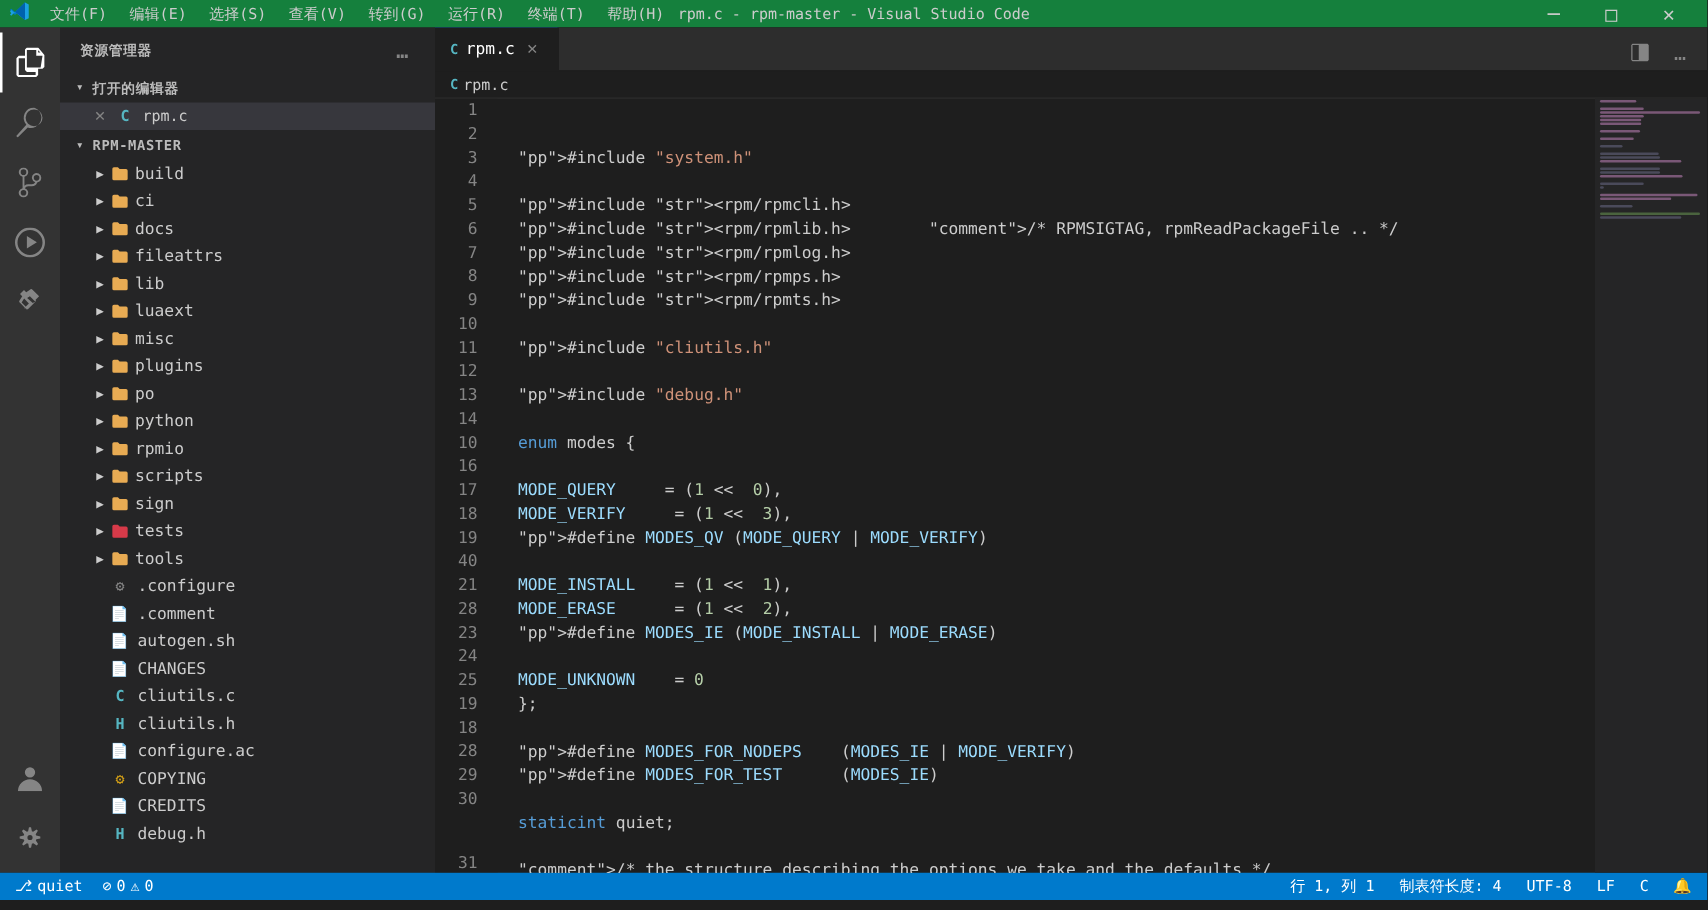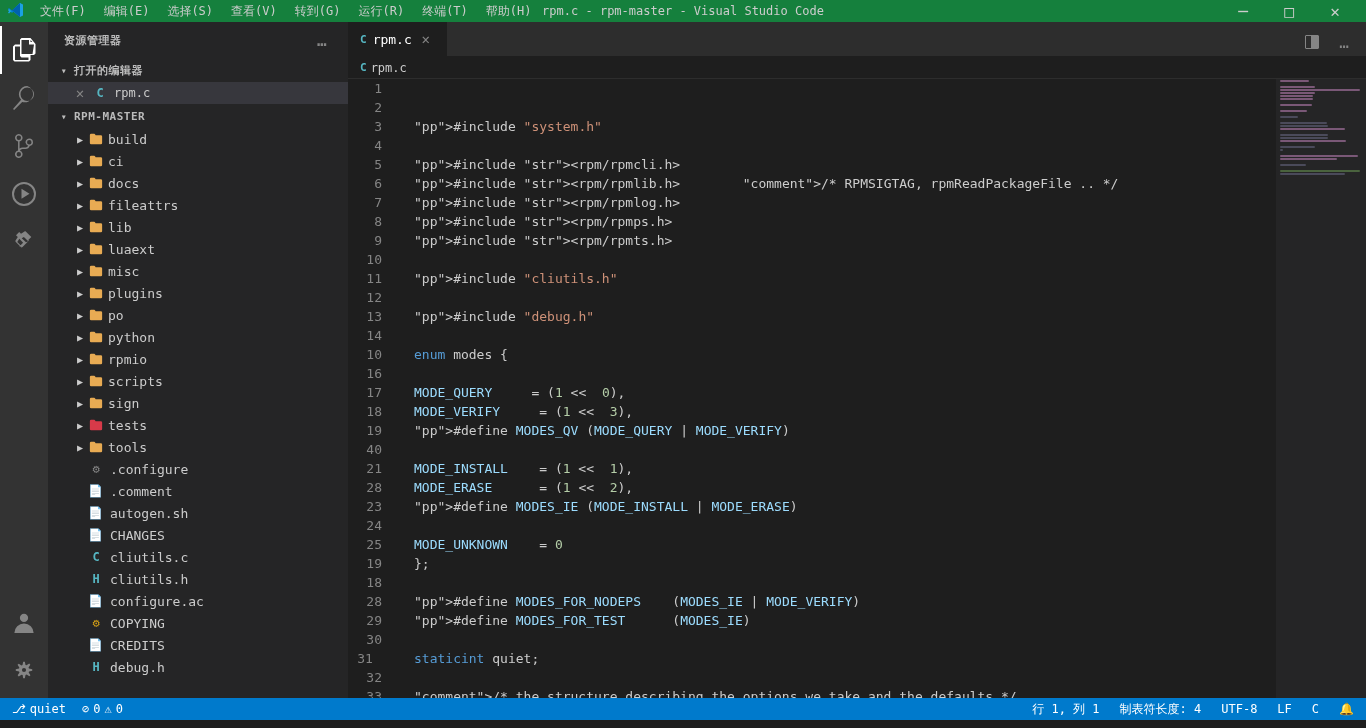--- a/index.html
+++ b/index.html
@@ -709,21 +709,21 @@
           <div style="height: 19px; line-height: 19px; text-align: right; padding-right: 8px;">21</div>
           <div style="height: 19px; line-height: 19px; text-align: right; padding-right: 8px;">28</div>
           <div style="height: 19px; line-height: 19px; text-align: right; padding-right: 8px;">23</div>
           <div style="height: 19px; line-height: 19px; text-align: right; padding-right: 8px;">24</div>
           <div style="height: 19px; line-height: 19px; text-align: right; padding-right: 8px;">25</div>
           <div style="height: 19px; line-height: 19px; text-align: right; padding-right: 8px;">19</div>
           <div style="height: 19px; line-height: 19px; text-align: right; padding-right: 8px;">18</div>
           <div style="height: 19px; line-height: 19px; text-align: right; padding-right: 8px;">28</div>
           <div style="height: 19px; line-height: 19px; padding-right: 8px;">29</div>
           <div style="height: 19px; line-height: 19px; text-align: right; padding-right: 8px;">30</div>
-          <div style="height: 19px; line-height: 19px; text-align: center; padding-right: 8px;">31</div>
+          <div style="height: 19px; line-height: 19px; text-align: right; padding-right: 8px; margin-top: 32px;">31</div>
           <div style="height: 19px; line-height: 19px; text-align: right; padding-right: 8px;">32</div>
           <div style="height: 19px; line-height: 19px; text-align: right; padding-right: 8px;">33</div>
         </div>
       <div id="code-content">
       <div class="code-line"><span class="&lt;span">"pp"</span>&gt;#include <span class="str">"system.h"</span></div><div class="code-line">&nbsp;</div><div class="code-line"><span class="&lt;span">"pp"</span>&gt;#include <span class="&lt;span">"str"</span>&gt;&lt;rpm/rpmcli.h&gt;</div><div class="code-line"><span class="&lt;span">"pp"</span>&gt;#include <span class="&lt;span">"str"</span>&gt;&lt;rpm/rpmlib.h&gt;        <span class="&lt;span">"comment"</span>&gt;/* RPMSIGTAG, rpmReadPackageFile .. */</div><div class="code-line"><span class="&lt;span">"pp"</span>&gt;#include <span class="&lt;span">"str"</span>&gt;&lt;rpm/rpmlog.h&gt;</div><div class="code-line"><span class="&lt;span">"pp"</span>&gt;#include <span class="&lt;span">"str"</span>&gt;&lt;rpm/rpmps.h&gt;</div><div class="code-line"><span class="&lt;span">"pp"</span>&gt;#include <span class="&lt;span">"str"</span>&gt;&lt;rpm/rpmts.h&gt;</div><div class="code-line">&nbsp;</div><div class="code-line"><span class="&lt;span">"pp"</span>&gt;#include <span class="str">"cliutils.h"</span></div><div class="code-line">&nbsp;</div><div class="code-line"><span class="&lt;span">"pp"</span>&gt;#include <span class="str">"debug.h"</span></div><div class="code-line">&nbsp;</div><div class="code-line"><span class="kw">enum</span> modes {</div><div class="code-line">&nbsp;</div><div class="code-line">    <span class="pp2">MODE_QUERY</span>     = (<span class="num">1</span> &lt;&lt;  <span class="num">0</span>),</div><div class="code-line">    <span class="pp2">MODE_VERIFY</span>     = (<span class="num">1</span> &lt;&lt;  <span class="num">3</span>),</div><div class="code-line"><span class="&lt;span">"pp"</span>&gt;#define <span class="pp2">MODES_QV</span> (<span class="pp2">MODE_QUERY</span> | <span class="pp2">MODE_VERIFY</span>)</div><div class="code-line">&nbsp;</div><div class="code-line">    <span class="pp2">MODE_INSTALL</span>    = (<span class="num">1</span> &lt;&lt;  <span class="num">1</span>),</div><div class="code-line">    <span class="pp2">MODE_ERASE</span>      = (<span class="num">1</span> &lt;&lt;  <span class="num">2</span>),</div><div class="code-line"><span class="&lt;span">"pp"</span>&gt;#define <span class="pp2">MODES_IE</span> (<span class="pp2">MODE_INSTALL</span> | <span class="pp2">MODE_ERASE</span>)</div><div class="code-line">&nbsp;</div><div class="code-line">    <span class="pp2">MODE_UNKNOWN</span>    = <span class="num">0</span></div><div class="code-line">};</div><div class="code-line">&nbsp;</div><div class="code-line"><span class="&lt;span">"pp"</span>&gt;#define <span class="pp2">MODES_FOR_NODEPS</span>    (<span class="pp2">MODES_IE</span> | <span class="pp2">MODE_VERIFY</span>)</div><div class="code-line"><span class="&lt;span">"pp"</span>&gt;#define <span class="pp2">MODES_FOR_TEST</span>      (<span class="pp2">MODES_IE</span>)</div><div class="code-line">&nbsp;</div><div class="code-line"><span class="kw">static</span> <span class="kw">int</span> quiet;</div><div class="code-line">&nbsp;</div><div class="code-line"><span class="&lt;span">"comment"</span>&gt;/* the structure describing the options we take and the defaults */</div></div>
       <div id="minimap">
         <div id="minimap-canvas">
         <div class="minimap-line" style="width: 28.5px; background: rgba(197, 134, 192, 0.533);"></div>
             <div class="minimap-line" style="width: 0px; background: transparent;"></div>
             <div class="minimap-line" style="width: 34.5px; background: rgba(197, 134, 192, 0.533);"></div>

